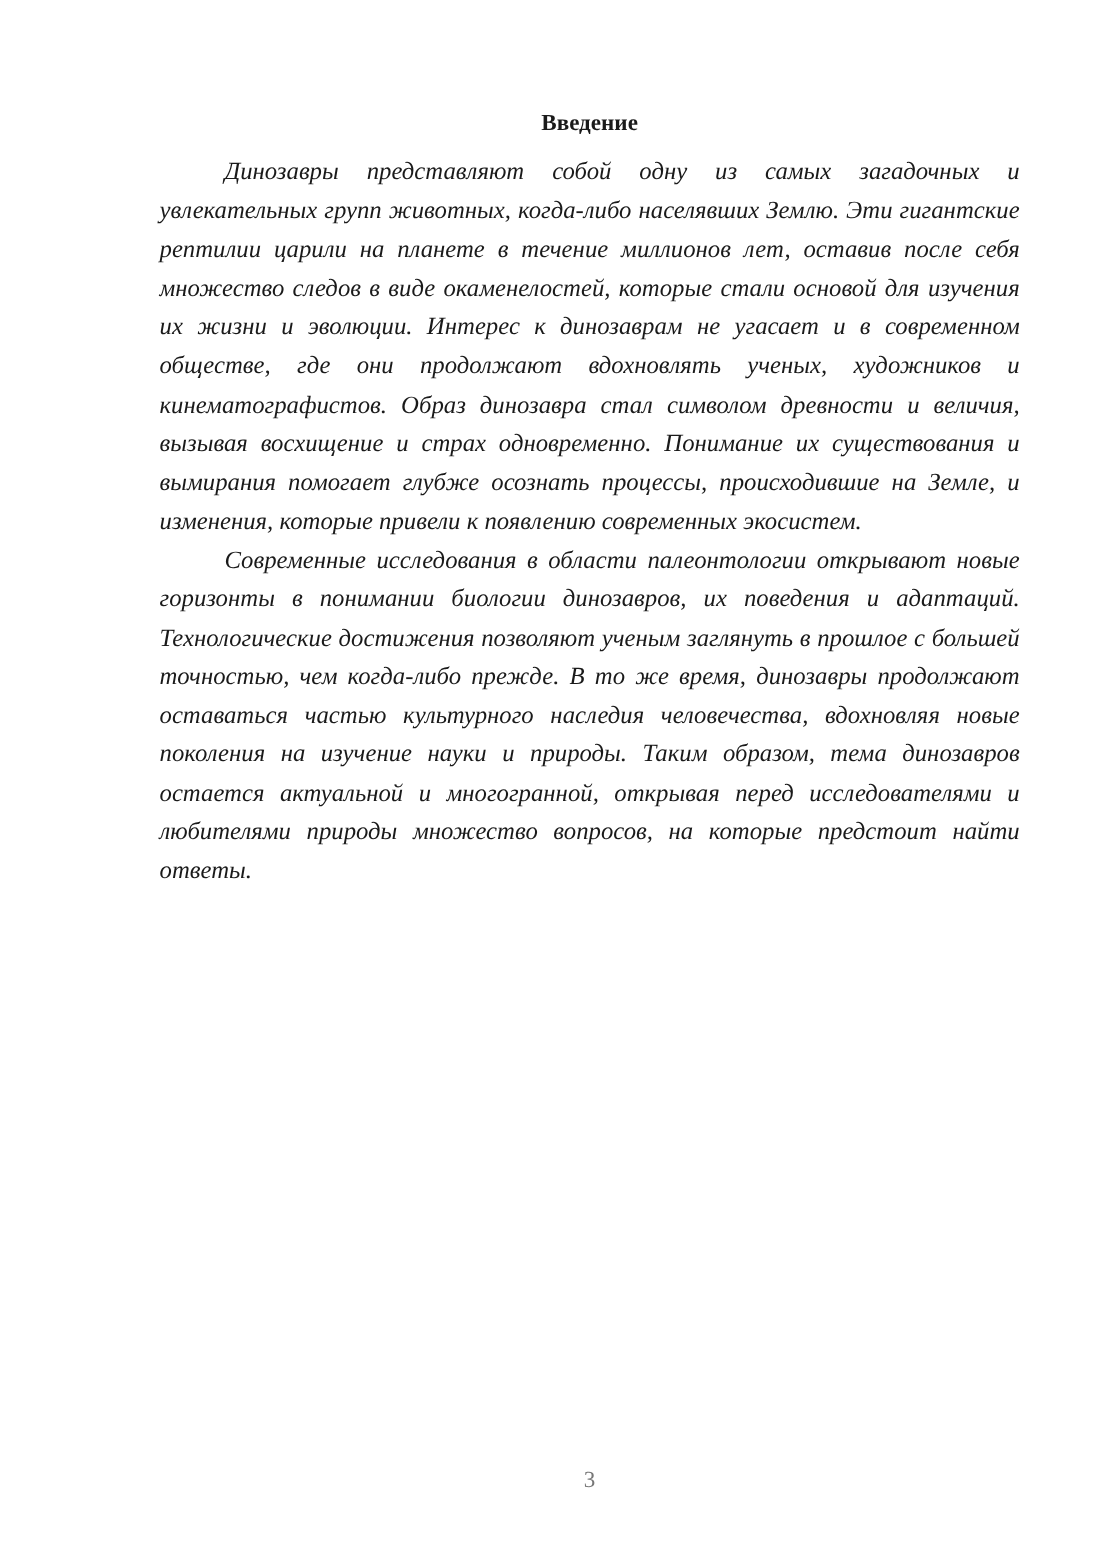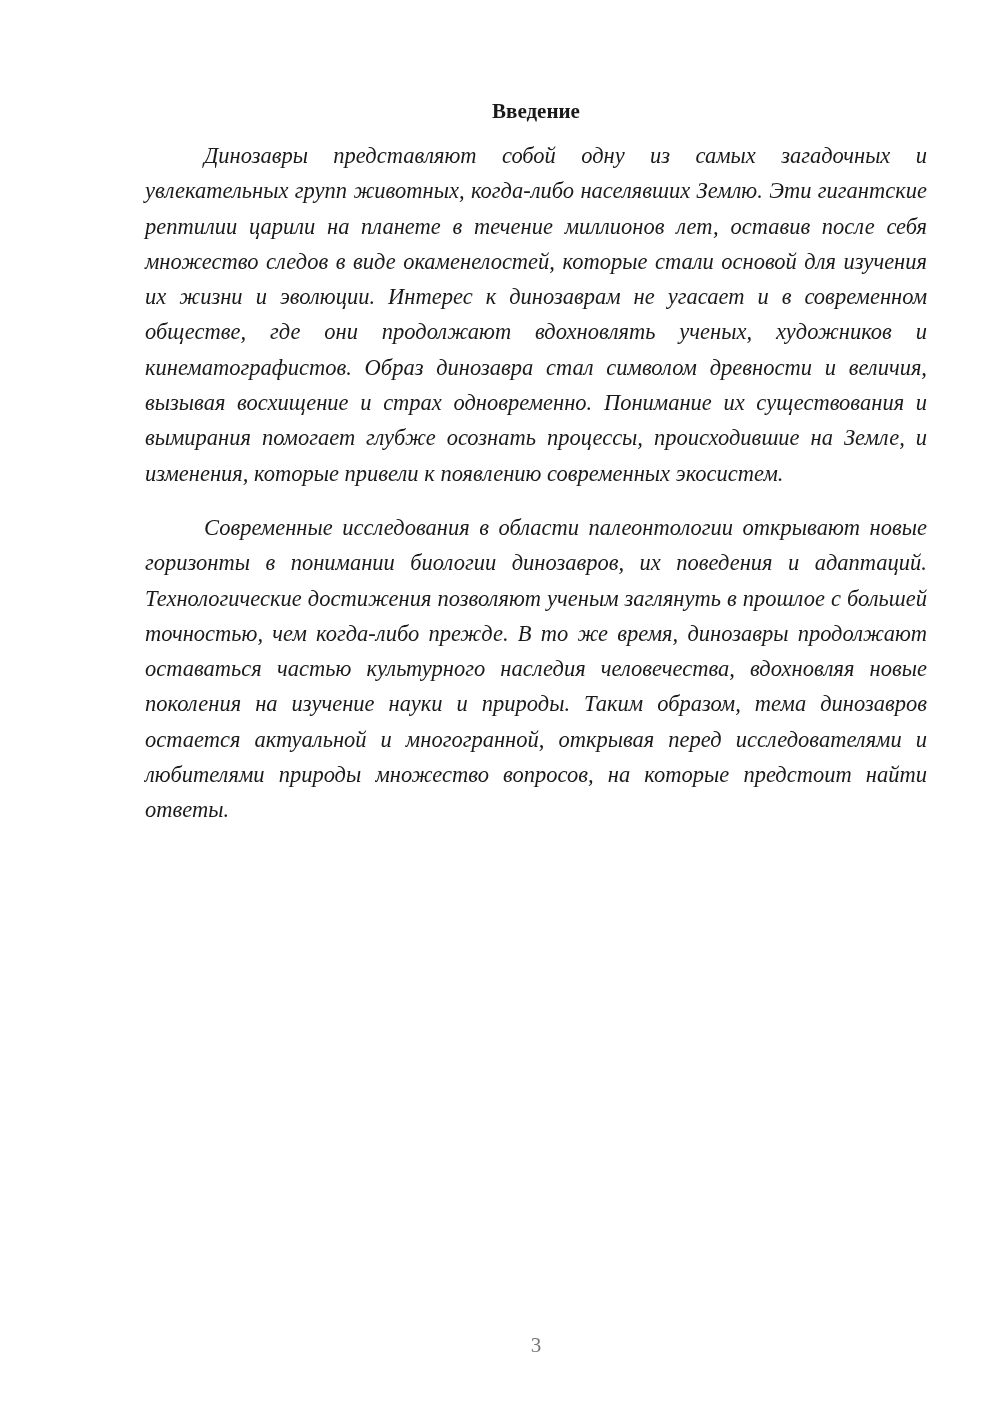--- a/index.html
+++ b/index.html
@@ -16,21 +16,21 @@
       line-height: 35.3px;
     }
     .title {
       text-align: center; font-weight: bold; font-size: 21px;
       margin: 0 0 12px 0; padding-left: 0;
       line-height: 30px;
     }
     .para {
       margin: 0; text-align: justify; text-indent: 59px; font-style: italic;
     }
-    .para + .para { margin-top: 19px; }
+    .para + .para { }
     .page-number {
       position: absolute; left: 0; width: 1000px; top: 1333px;
       text-align: center; padding-left: 72px; box-sizing: border-box;
       font-family: "Liberation Serif", "DejaVu Serif", serif;
       font-size: 21px; color: #777777;
     }
   </style>
 </head>
 <body>
 

